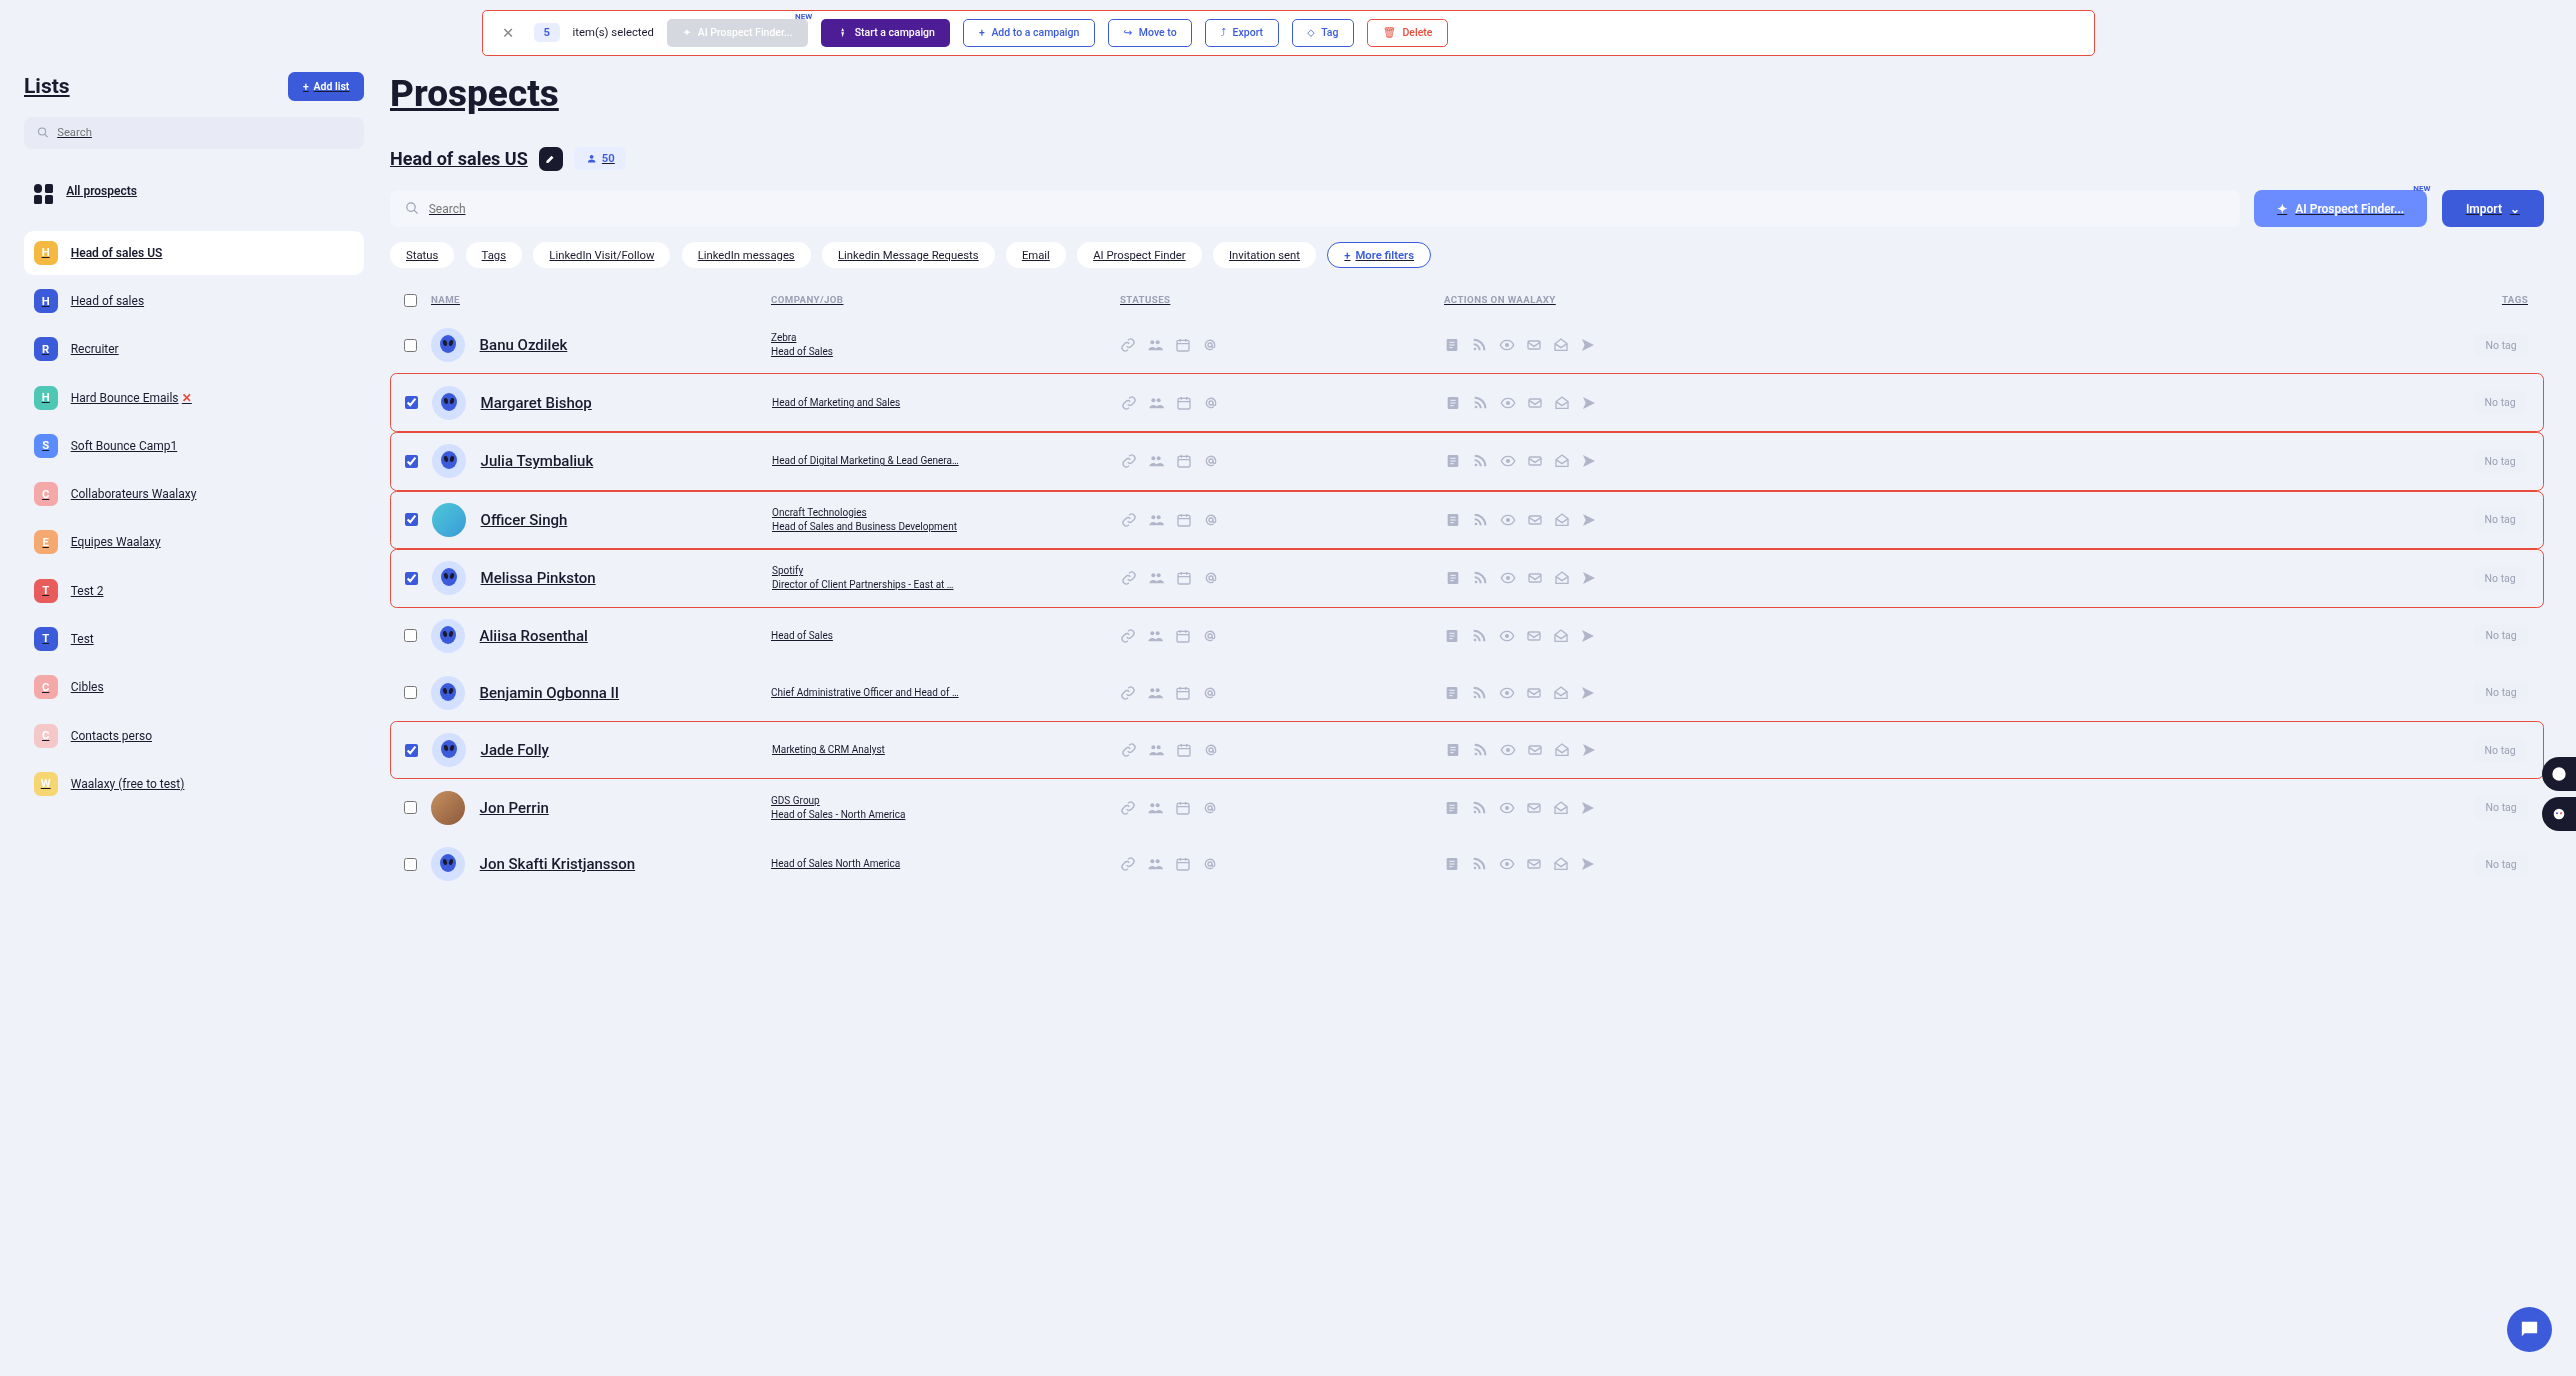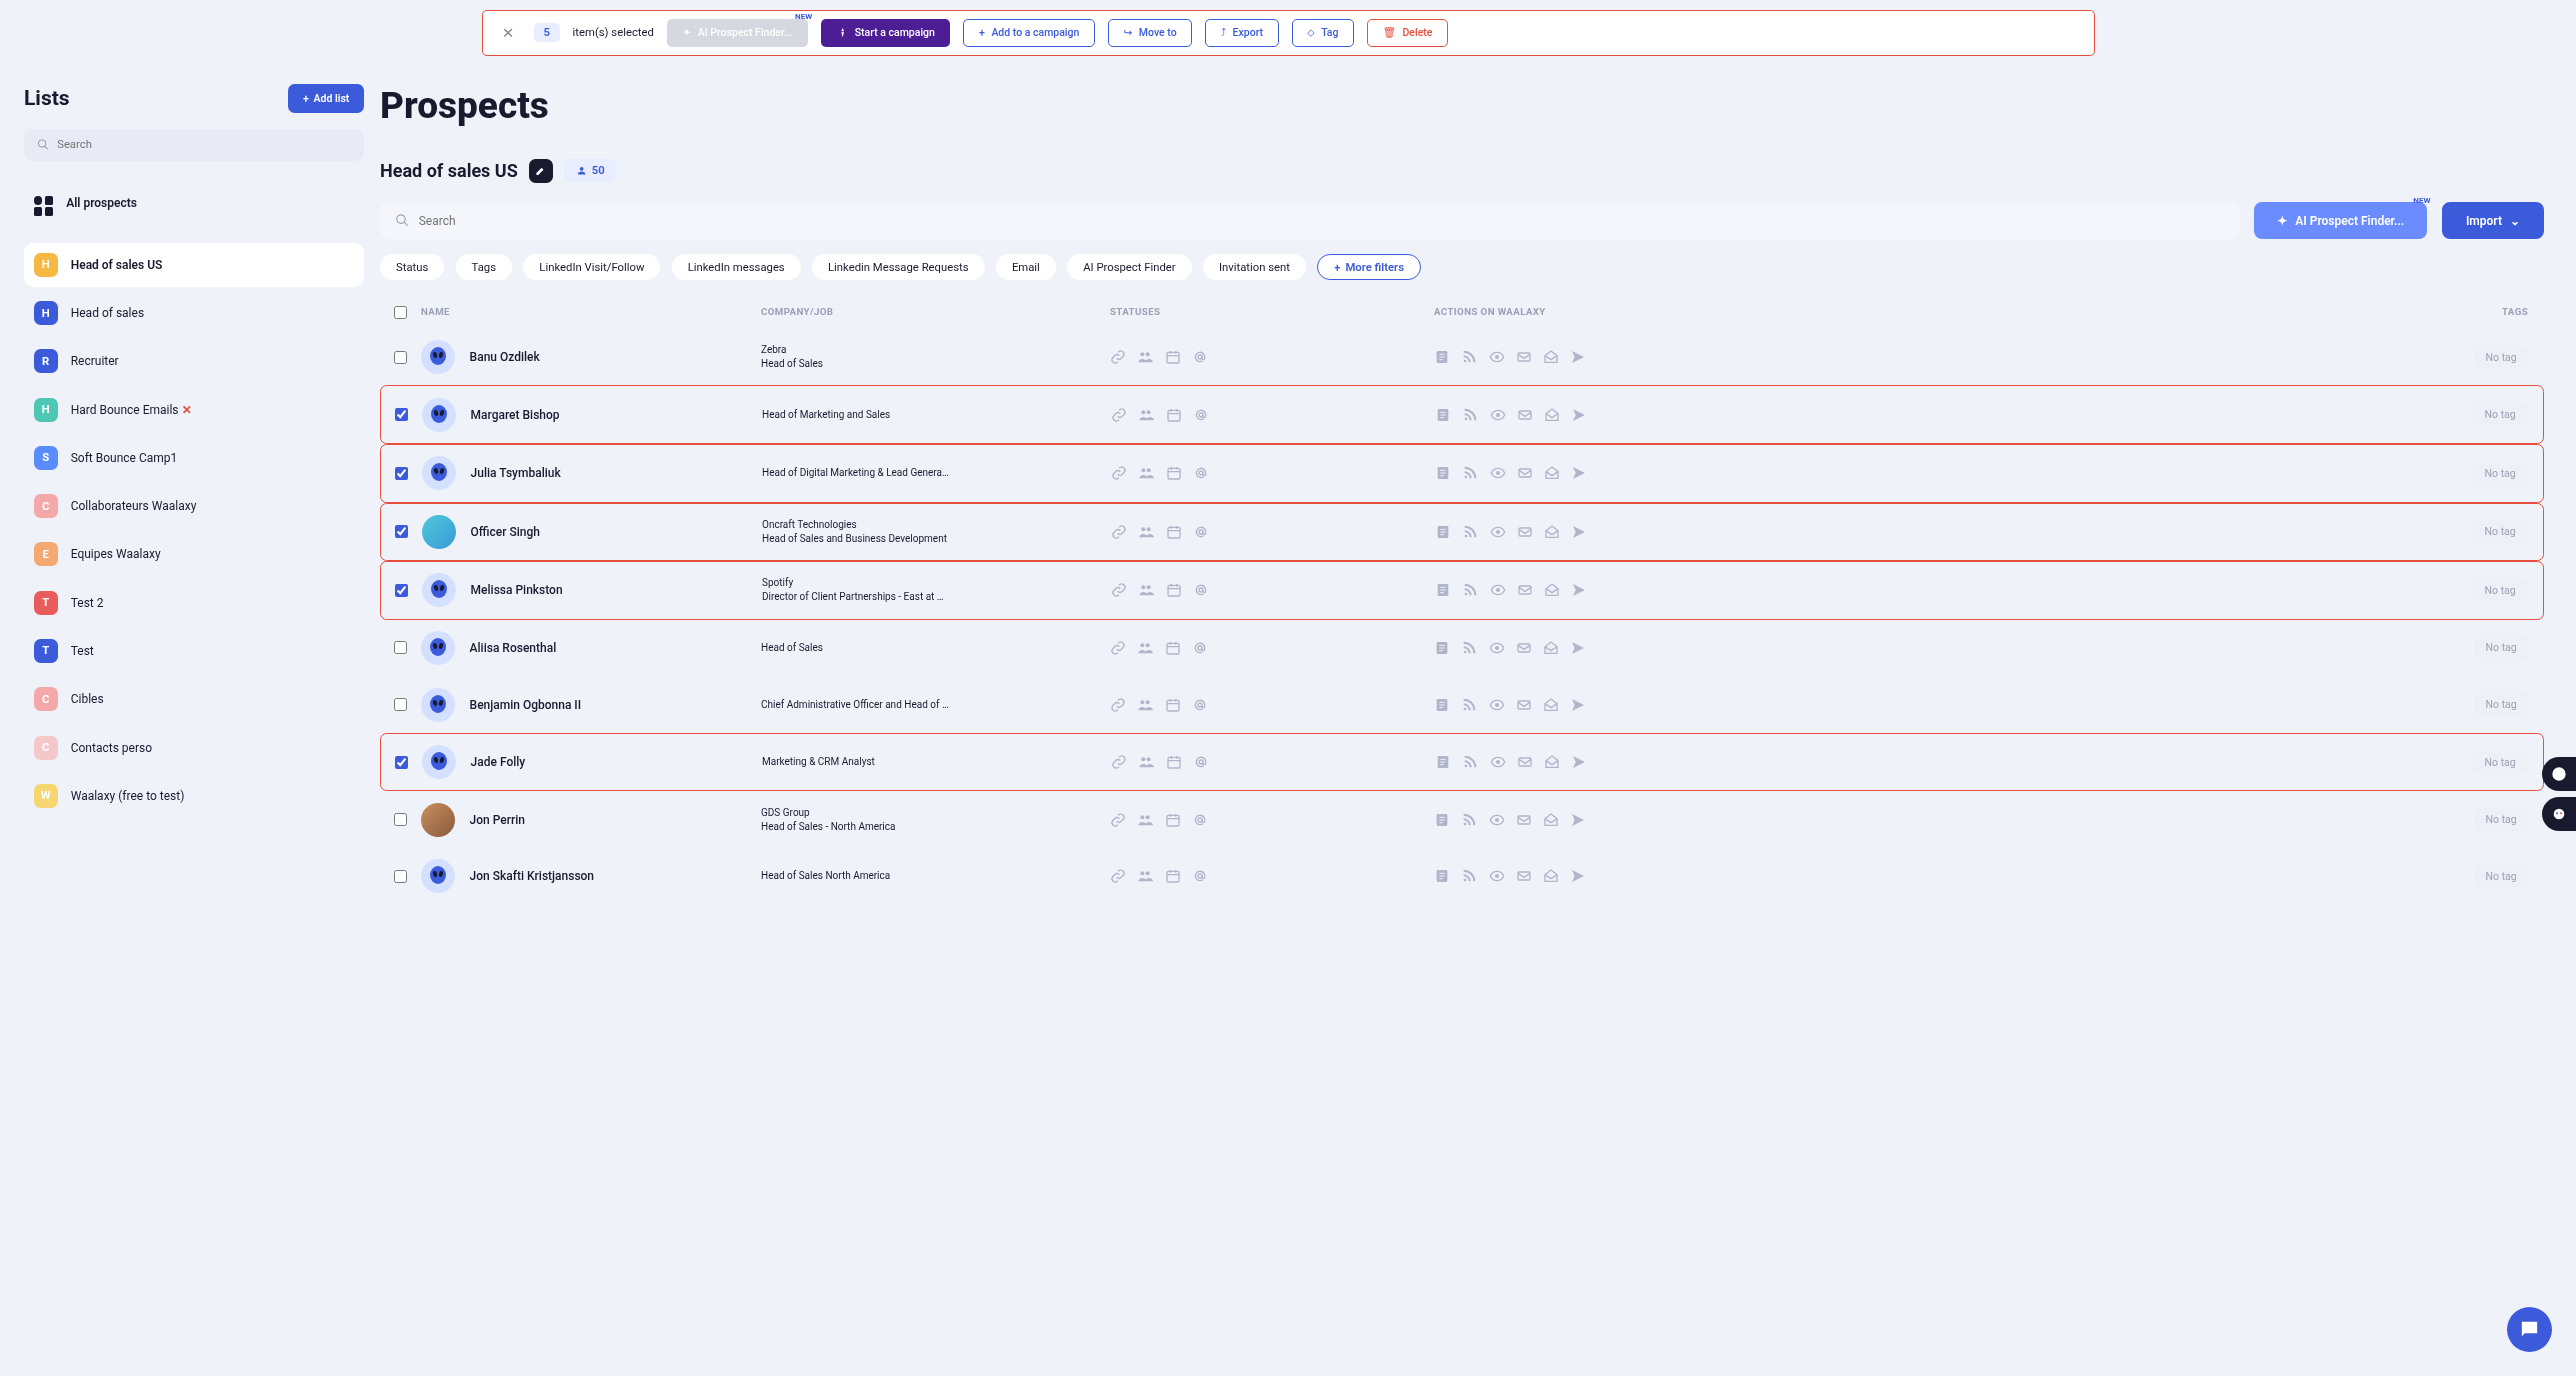--- a/index.html
+++ b/index.html
@@ -11,21 +11,21 @@
 .count-badge { background: #e8edff; color: #3b5bdb; padding: 3.2px 9.7px; border-radius: 4.9px; font-weight: 600; font-size: 11.3px; }
 .count-text { font-size: 11.3px; color: #1a1a2e; }
 .btn { border-radius: 4.9px; padding: 6.5px 14.6px; font-size: 10.5px; font-weight: 500; display: inline-flex; align-items: center; gap: 6.5px; cursor: pointer; border: 0.8px solid transparent; white-space: nowrap; position: relative; }
 .btn-disabled { background: #d6d8e0; color: #fff; cursor: not-allowed; }
 .btn-disabled .new-badge { position: absolute; top: -8px; right: -4.9px; background: transparent; color: #3b5bdb; font-size: 8px; font-weight: 700; }
 .btn-primary { background: #4c1d95; color: #fff; }
 .btn-outline-blue { background: #fff; border: 0.8px solid #3b5bdb; color: #3b5bdb; }
 .btn-outline-red { background: #fff; border: 0.8px solid #e74c3c; color: #e74c3c; }
 .btn svg { width: 11.3px; height: 11.3px; }
 
-.layout { display: flex; padding: 28px 0 0 24px; gap: 16px; }
+.layout { display: flex; padding: 16px 0 0 24px; gap: 26px; text-decoration: underline; }
 .sidebar { width: 340px; flex-shrink: 0; }
 .sidebar-head { display: flex; justify-content: space-between; align-items: center; margin-bottom: 16px; }
 .sidebar-head h2 { font-size: 21px; font-weight: 700; }
 .add-list-btn { background: #3b5bdb; color: #fff; border: none; border-radius: 6.5px; padding: 8px 14.6px; font-size: 10.5px; font-weight: 600; display: flex; align-items: center; gap: 4.9px; cursor: pointer; }
 .search-box { background: #e8ebf5; border-radius: 8px; padding: 9.7px 13px; display: flex; align-items: center; gap: 8px; margin-bottom: 24px; }
 .search-box input { background: transparent; border: none; outline: none; font-size: 11.3px; color: #888; width: 100%; }
 .search-box svg { width: 13px; height: 13px; color: #9aa0b4; }
 
 .all-prospects { display: flex; align-items: flex-start; gap: 13px; padding: 11.3px 9.7px; font-size: 12px; font-weight: 600; margin-bottom: 16px; cursor: pointer; }
 .ap-icon { width: 19.5px; height: 19.5px; display: grid; grid-template-columns: 1fr 1fr; grid-template-rows: 1fr 1fr; gap: 2.4px; }
@@ -58,21 +58,21 @@
 .table-head { display: grid; grid-template-columns: 41px 340px 349px 324px 527px 1fr; padding: 9.7px 0; font-size: 9.7px; font-weight: 700; color: #9aa0b4; letter-spacing: 0.4px; }
 .row { display: grid; grid-template-columns: 41px 340px 349px 324px 527px 1fr; align-items: center; padding: 11.3px 0; border-radius: 6.5px; }
 .row.highlight { border: 1.6px solid #e74c3c; }
 .row-check { display: flex; justify-content: center; }
 .row-check input { width: 13px; height: 13px; cursor: pointer; accent-color: #3b5bdb; }
 .name-cell { display: flex; align-items: center; gap: 14.6px; }
 .avatar { width: 34px; height: 34px; border-radius: 50%; background: #d4e0ff; display: flex; align-items: center; justify-content: center; flex-shrink: 0; overflow: hidden; }
 .avatar svg { width: 24px; height: 24px; }
 .avatar.photo1 { background: linear-gradient(135deg, #4ec8d8, #3a9bd8); }
 .avatar.photo2 { background: linear-gradient(135deg, #c89060, #8b5a3c); }
-.name-text { font-size: 12px; font-weight: 500; }
+.name-text { font-size: 15px; font-weight: 500; }
 .company-cell { font-size: 10px; line-height: 1.4; }
 .company-cell .company { color: #1a1a2e; }
 .company-cell .job { color: #1a1a2e; }
 .icon-strip { display: flex; gap: 11.3px; color: #b0b5c9; }
 .icon-strip svg { width: 16px; height: 16px; cursor: pointer; }
 .no-tag { background: #eef0f7; color: #9aa0b4; padding: 4.9px 11.3px; border-radius: 4.9px; font-size: 10.5px; display: inline-block; }
 .tags-cell { text-align: right; padding-right: 16px; }
 
 .float-btns { position: fixed; right: 0; top: 55%; display: flex; flex-direction: column; gap: 6.5px; }
 .float-btn { width: 34px; height: 34px; background: #1a1a2e; border-radius: 17px 0 0 17px; display: flex; align-items: center; justify-content: center; color: #fff; cursor: pointer; }

